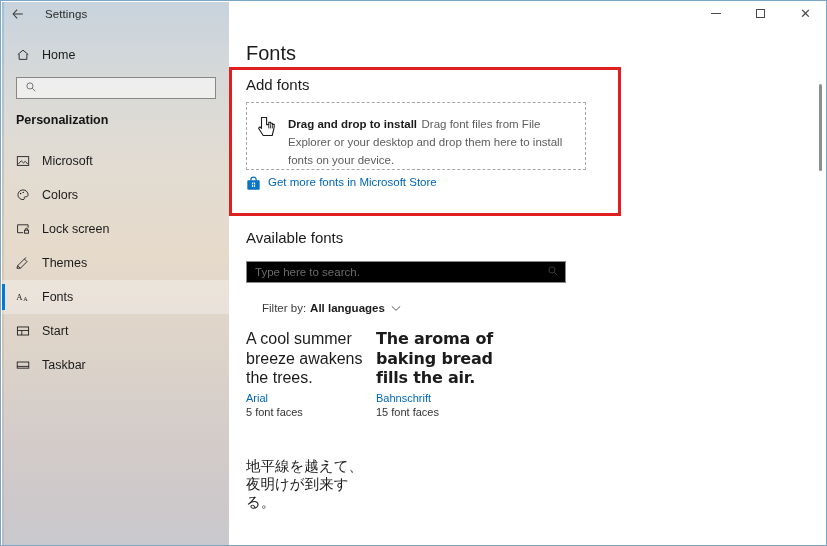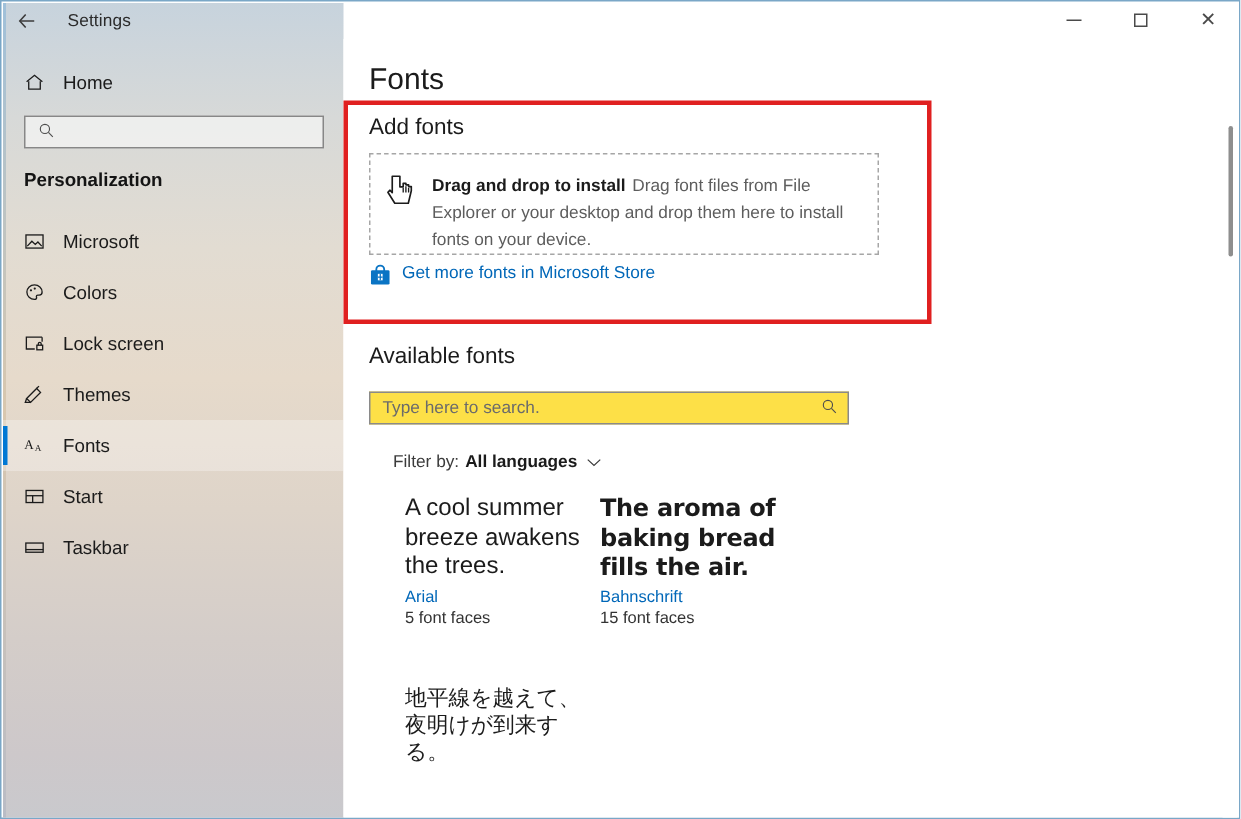--- a/index.html
+++ b/index.html
@@ -225,21 +225,21 @@
     position: absolute;
     left: 17px; top: 203px;
     font-size: 15px;
     color: #1b1b1b;
   }
 
   #font-search {
     position: absolute;
     left: 17px; top: 235px;
     width: 320px; height: 22px;
-    background: #fde047;
+    background: #000000;
     border: 1px solid #8a8a8a;
     display: flex;
     align-items: center;
     padding: 0 6px 0 8px;
   }
   #font-search .ph { flex: 1; font-size: 11.5px; color: #6b6b6b; }
   #font-search .mag { font-size: 11px; color: #4d4d4d; }
 
   #filter-row {
     position: absolute;
@@ -253,21 +253,21 @@
   #filter-row .filter-value { font-weight: bold; color: #1b1b1b; margin-left: 4px; }
   #filter-row .chev { margin-left: 6px; font-size: 9px; color: #3b3b3b; }
 
   
   #font-grid {
     position: absolute;
     left: 17px; top: 303px;
     width: 350px;
   }
   .font-row { display: flex; }
-  .font-card { width: 130px; margin-right: 0; margin-left: 24px; }
+  .font-card { width: 130px; margin-right: 0; }
   .font-card.col2 { margin-left: 0; }
   .font-card .preview {
     font-size: 16px;
     line-height: 19.5px;
     color: #1b1b1b;
     font-weight: normal;
   }
   .font-card.arial .preview { font-family: "Liberation Sans", sans-serif; }
   .font-card.bahn .preview {
     font-family: "DejaVu Sans", sans-serif;

